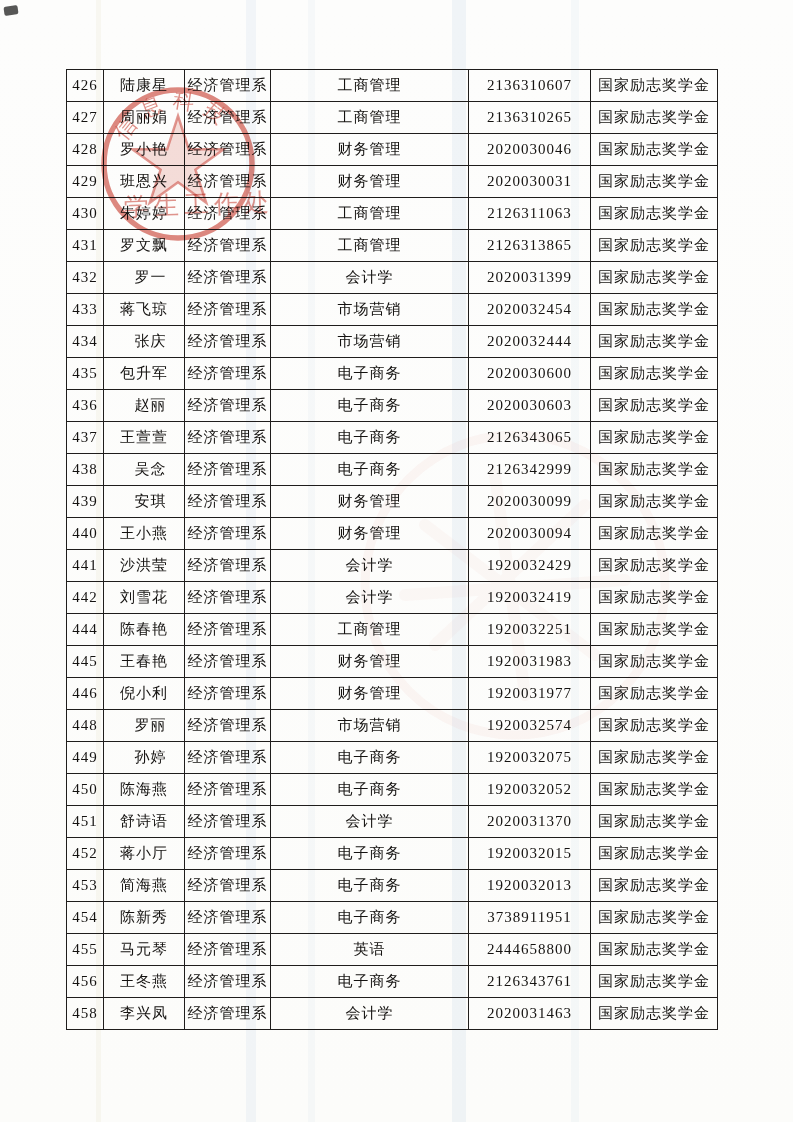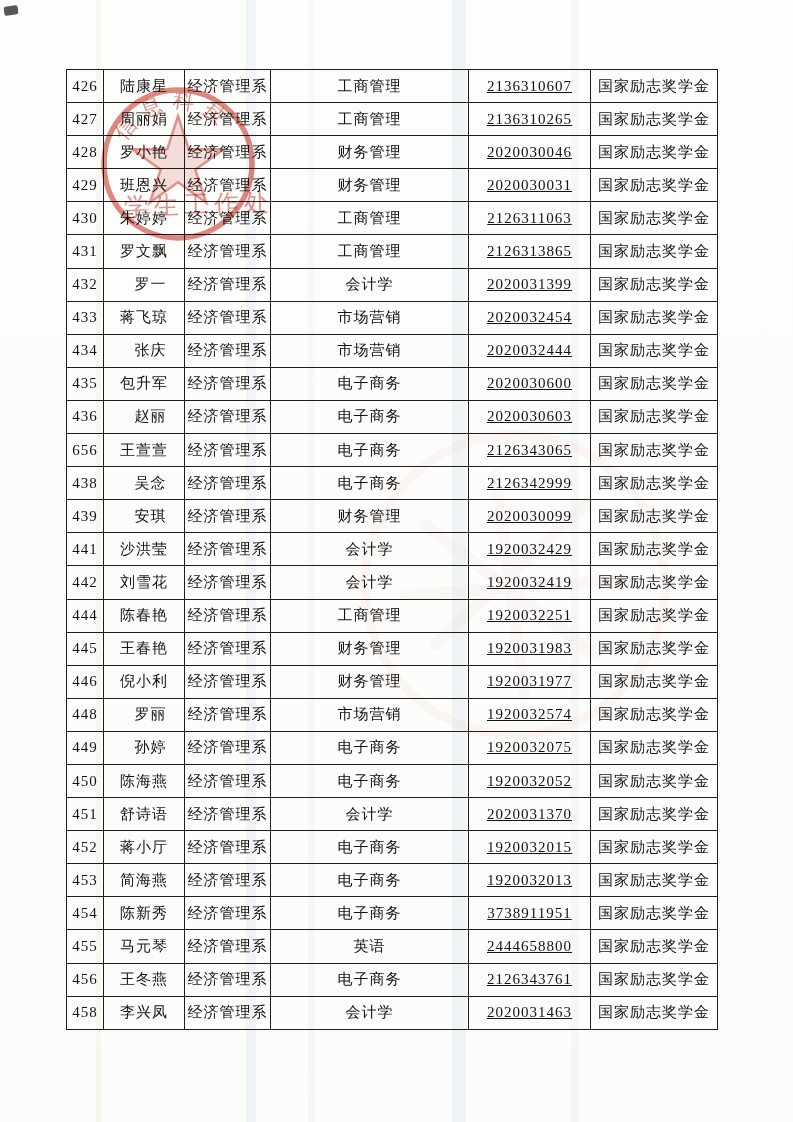--- a/index.html
+++ b/index.html
@@ -41,21 +41,21 @@
     vertical-align: middle;
     font-size: 15px;
     color: #141210;
     letter-spacing: 1px;
     white-space: nowrap;
     overflow: hidden;
   }
   table.roster tr { height: 29.1px; }
 
   td.c-no  { font-size: 15px; letter-spacing: 0.5px; }
-  td.c-id  { font-size: 15px; letter-spacing: 0.8px; text-decoration: underline; }
+  td.c-id  { font-size: 15px; letter-spacing: 0.8px; }
   td.spread2 { letter-spacing: 0.85em; padding-left: 0.85em; }
 
   
   .stamp-wrap {
     position: absolute; left: 78px; top: 64px;
     width: 200px; height: 200px;
     pointer-events: none;
     mix-blend-mode: multiply;
   }
   .stamp-bottom-text {
@@ -196,41 +196,49 @@
         </tr>
         <tr>
           <td class="c-no">436</td>
           <td class="c-name spread2">赵丽</td>
           <td class="c-dept">经济管理系</td>
           <td class="c-major">电子商务</td>
           <td class="c-id">2020030603</td>
           <td class="c-award">国家励志奖学金</td>
         </tr>
         <tr>
-          <td class="c-no">656</td>
+          <td class="c-no">437</td>
           <td class="c-name">王萱萱</td>
           <td class="c-dept">经济管理系</td>
           <td class="c-major">电子商务</td>
           <td class="c-id">2126343065</td>
           <td class="c-award">国家励志奖学金</td>
         </tr>
         <tr>
           <td class="c-no">438</td>
           <td class="c-name spread2">吴念</td>
           <td class="c-dept">经济管理系</td>
           <td class="c-major">电子商务</td>
           <td class="c-id">2126342999</td>
           <td class="c-award">国家励志奖学金</td>
         </tr>
         <tr>
           <td class="c-no">439</td>
           <td class="c-name spread2">安琪</td>
           <td class="c-dept">经济管理系</td>
           <td class="c-major">财务管理</td>
           <td class="c-id">2020030099</td>
+          <td class="c-award">国家励志奖学金</td>
+        </tr>
+        <tr>
+          <td class="c-no">440</td>
+          <td class="c-name">王小燕</td>
+          <td class="c-dept">经济管理系</td>
+          <td class="c-major">财务管理</td>
+          <td class="c-id">2020030094</td>
           <td class="c-award">国家励志奖学金</td>
         </tr>
         <tr>
           <td class="c-no">441</td>
           <td class="c-name">沙洪莹</td>
           <td class="c-dept">经济管理系</td>
           <td class="c-major">会计学</td>
           <td class="c-id">1920032429</td>
           <td class="c-award">国家励志奖学金</td>
         </tr>

